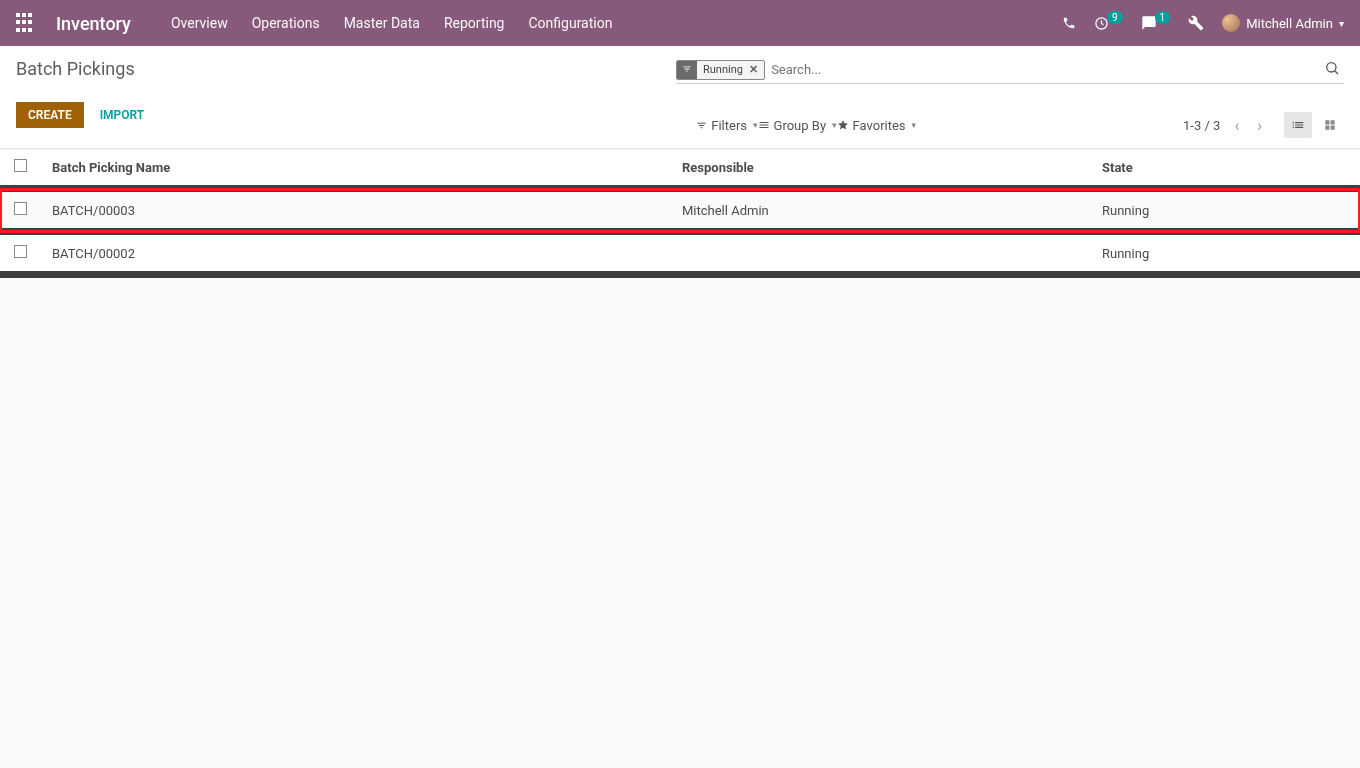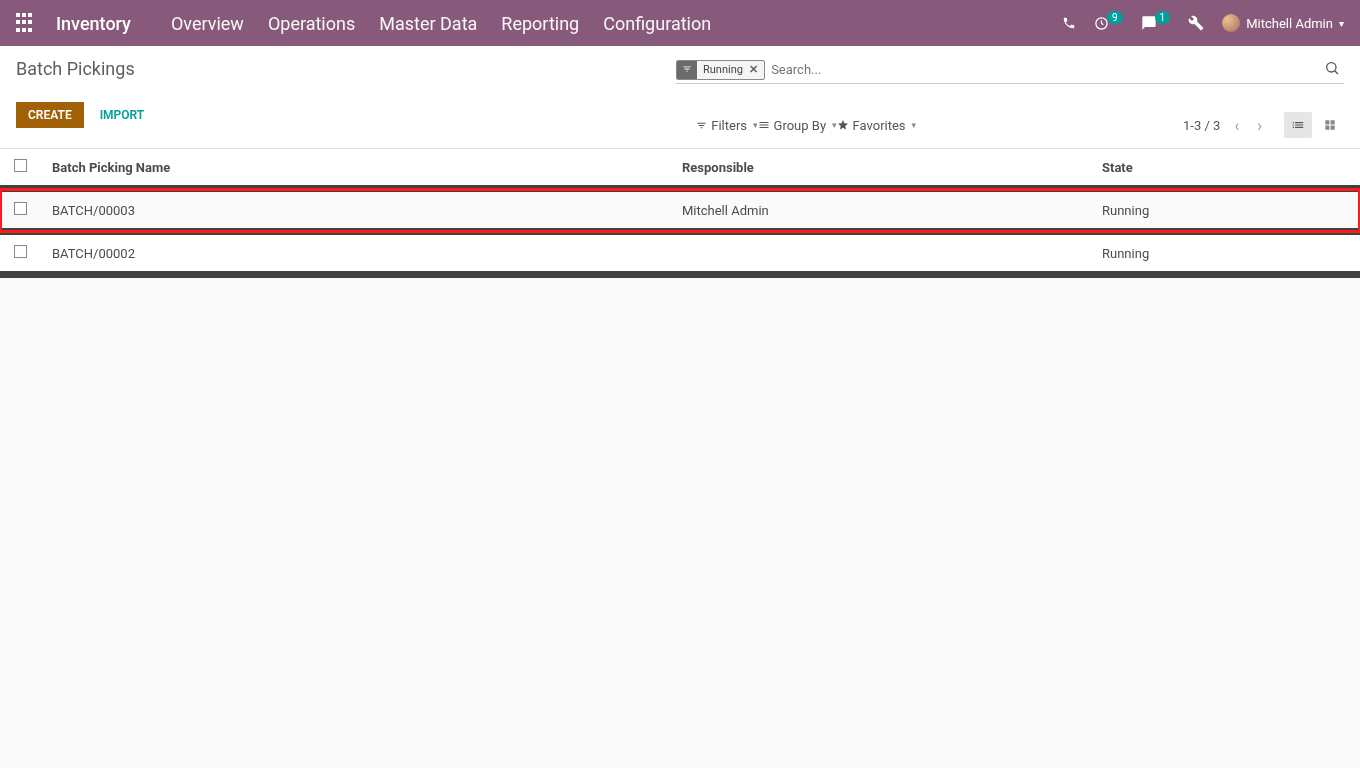--- a/index.html
+++ b/index.html
@@ -4,21 +4,21 @@
 <style>
 * { margin: 0; padding: 0; box-sizing: border-box; font-family: -apple-system, BlinkMacSystemFont, "Segoe UI", Roboto, "Helvetica Neue", Arial, sans-serif; }
 body { background: #f9f9f9; font-size: 13px; color: #4c4c4c; }
 
 
 .navbar { background: #875a7b; height: 46px; display: flex; align-items: center; padding: 0 16px; color: #fff; }
 .nav-apps { width: 20px; height: 20px; display:flex;flex-wrap:wrap;gap:2px; cursor:pointer; margin-right:20px;}
 .nav-apps span{width:4px;height:4px;background:#fff;}
 .nav-brand { font-size: 18px; font-weight: 500; margin-right: 40px; color: #fff; }
 .nav-menu { display: flex; gap: 24px; flex: 1; }
-.nav-menu a { color: #fff; text-decoration: none; font-size: 18px; opacity: 0.95; }
+.nav-menu a { color: #fff; text-decoration: none; font-size: 14px; opacity: 0.95; }
 .nav-right { display: flex; align-items: center; gap: 18px; }
 .nav-icon { color:#fff; font-size:14px; position:relative; cursor:pointer; display:flex; align-items:center;}
 .badge-pill { background:#00a09d; color:#fff; border-radius:8px; font-size:10px; padding:1px 5px; margin-left:-2px; position:relative; top:-6px;}
 .nav-user { display:flex; align-items:center; gap:6px; color:#fff; font-size:13px; cursor:pointer;}
 .avatar-dot { width:18px; height:18px; border-radius:50%; background: radial-gradient(circle at 30% 30%, #f0c090, #a0705a); }
 
 
 .control-bar { background:#fff; border-bottom:1px solid #e0e0e0; padding: 12px 16px 10px 16px;}
 .control-top { display:flex; align-items:flex-start; }
 .page-title { font-size: 18px; color:#5f5f5f; font-weight:400; flex:0 0 auto; width: 660px;}

